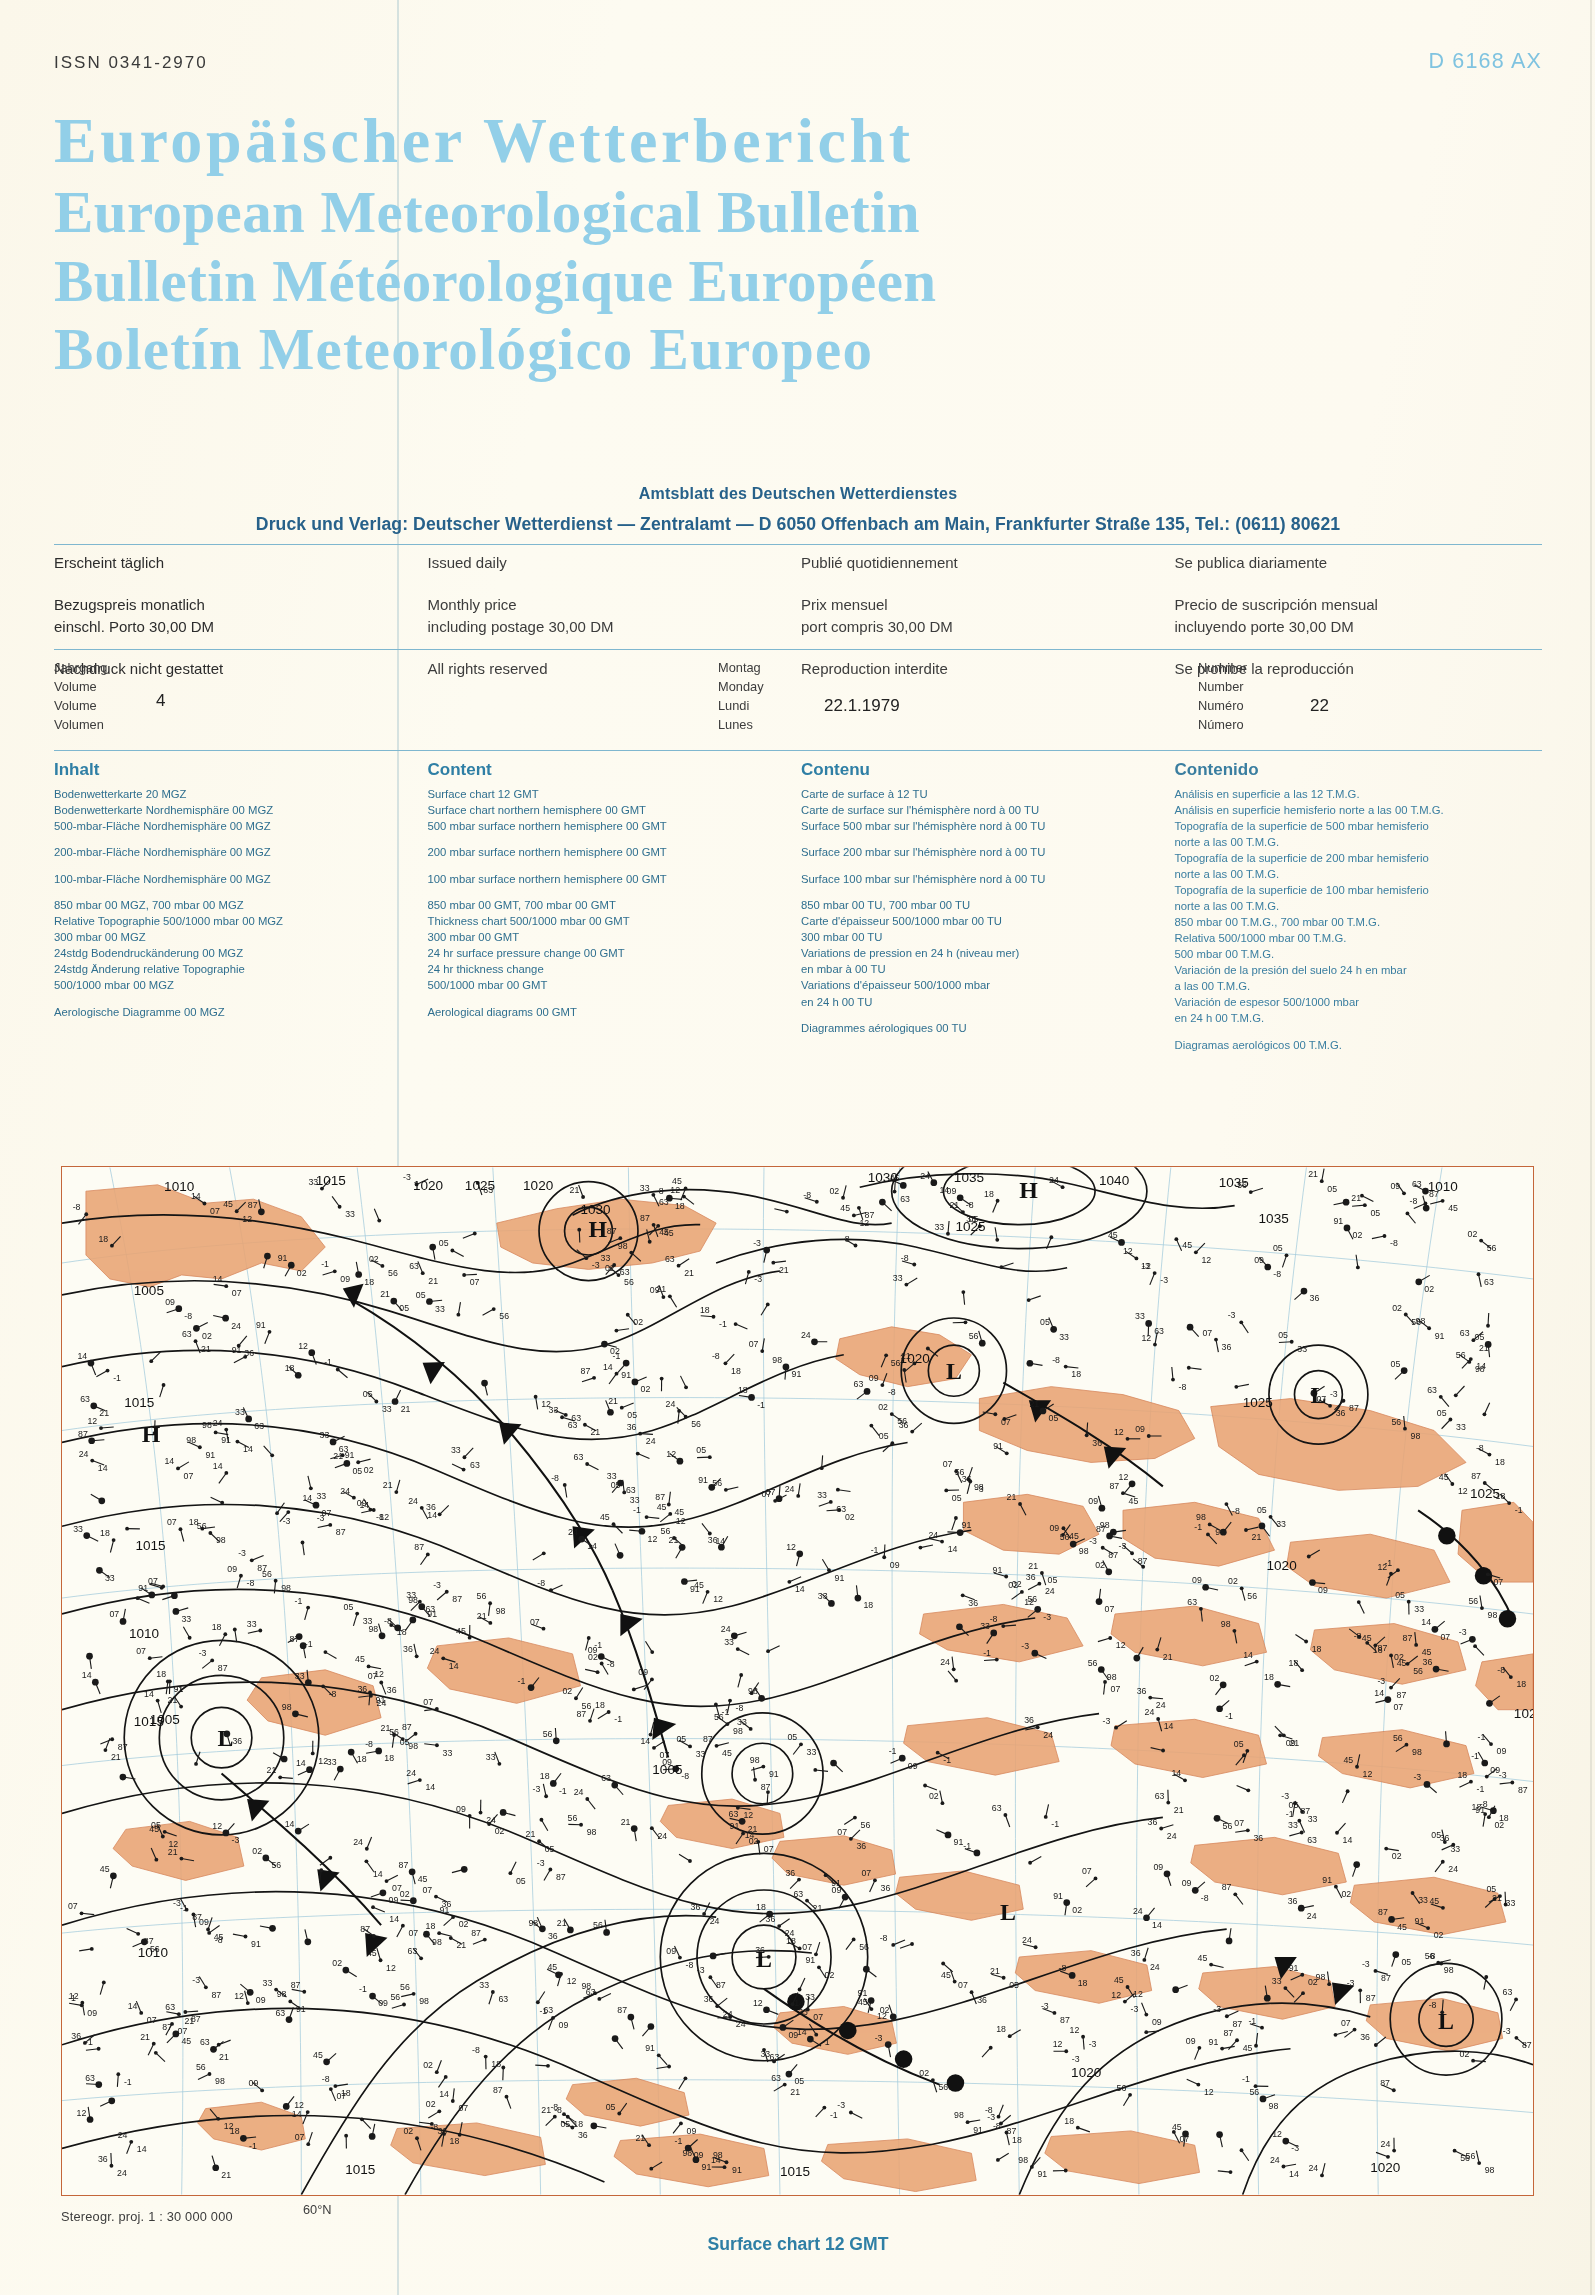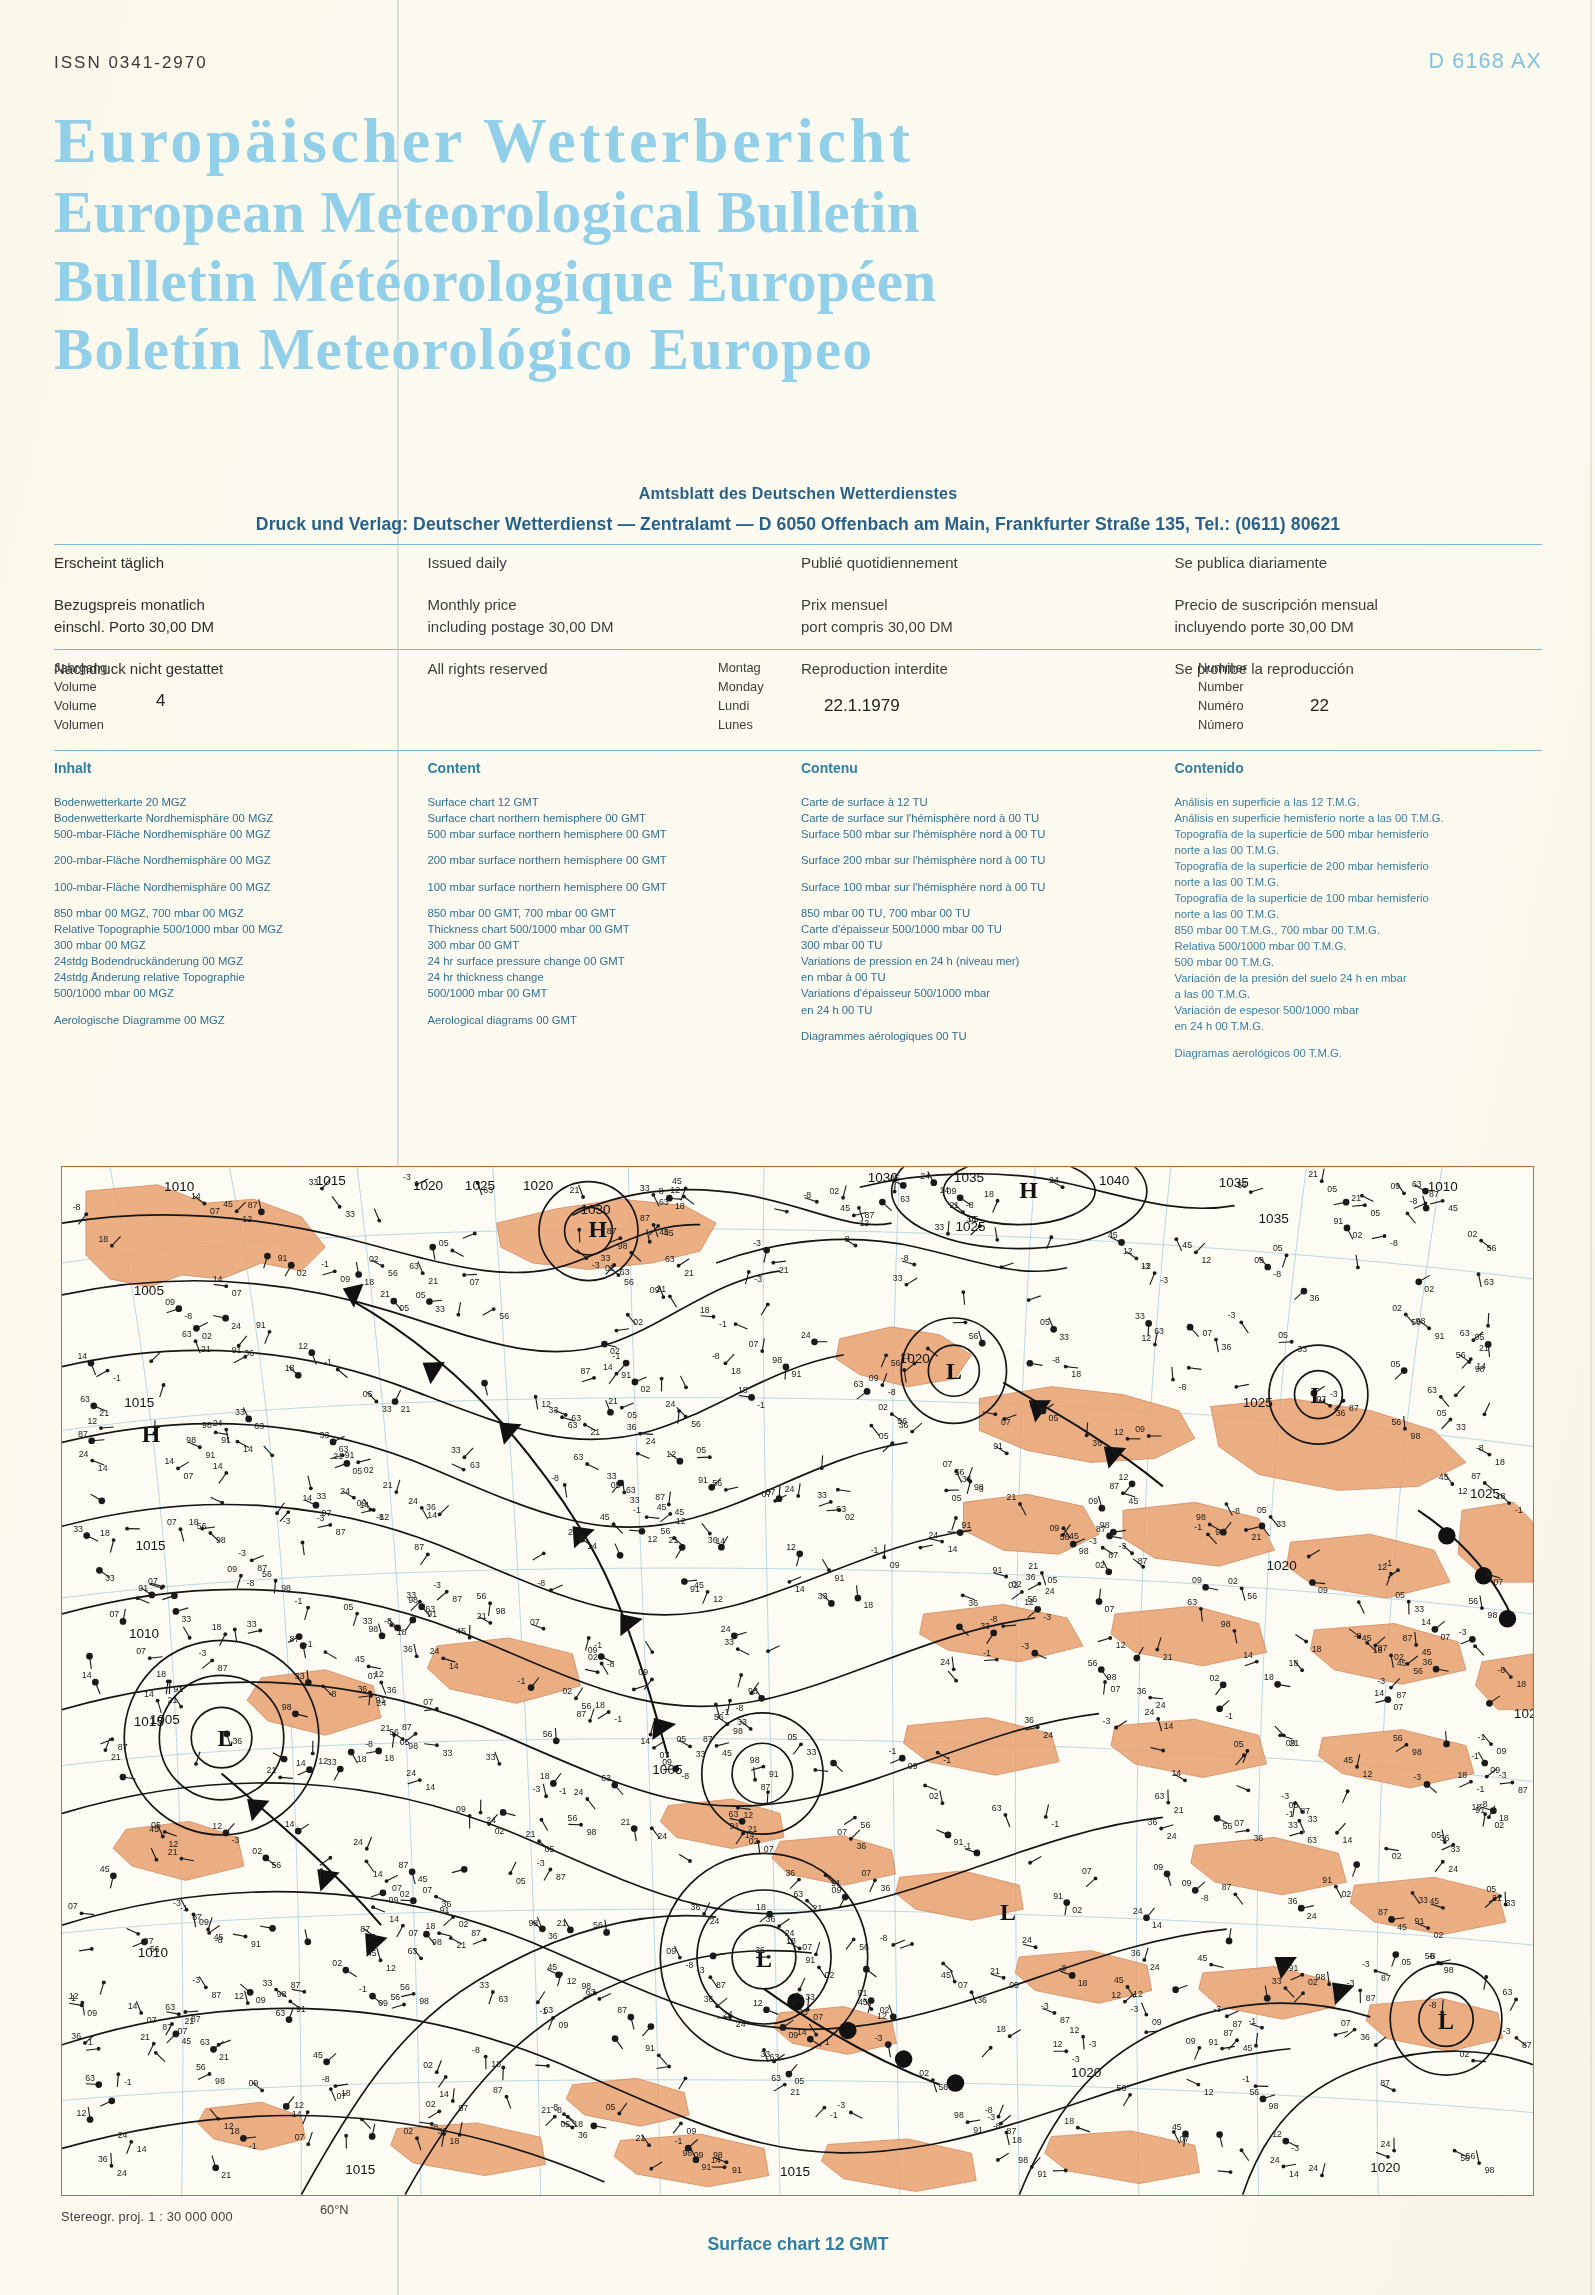--- a/index.html
+++ b/index.html
@@ -155,24 +155,24 @@
   .numval {
     position: absolute;
     left: 1310px;
     top: 696px;
     font-size: 17px;
     color: #222;
   }
 
   .contents { top: 760px; }
   .contents .hdr {
-    font-size: 14px;
+    font-size: 17px;
     font-weight: bold;
     color: #2f7fa5;
-    margin-bottom: 18px;
+    margin-bottom: 6px;
   }
   .contents .ci {
     font-size: 11.3px;
     color: #2f6f8f;
     line-height: 1.42;
   }
   .contents .ci.gap { margin-top: 10.4px; }
   .contents .col.c4 .ci, .contents .col.c4 .hdr { color: #3a7ea0; }
 
   .chart-frame {
@@ -204,21 +204,20 @@
     font-size: 12.8px;
     color: #3c3c3c;
     letter-spacing: 0.2px;
   }
   .lat-note {
     position: absolute;
     left: 303px;
     top: 2202px;
     font-size: 12.8px;
     color: #3c3c3c;
-    margin-left: 17px;
   }
   svg { display: block; }
 </style>
 </head>
 <body>
 
 <div class="page">
   <div class="fold"></div>
   <div class="fold right"></div>
 

